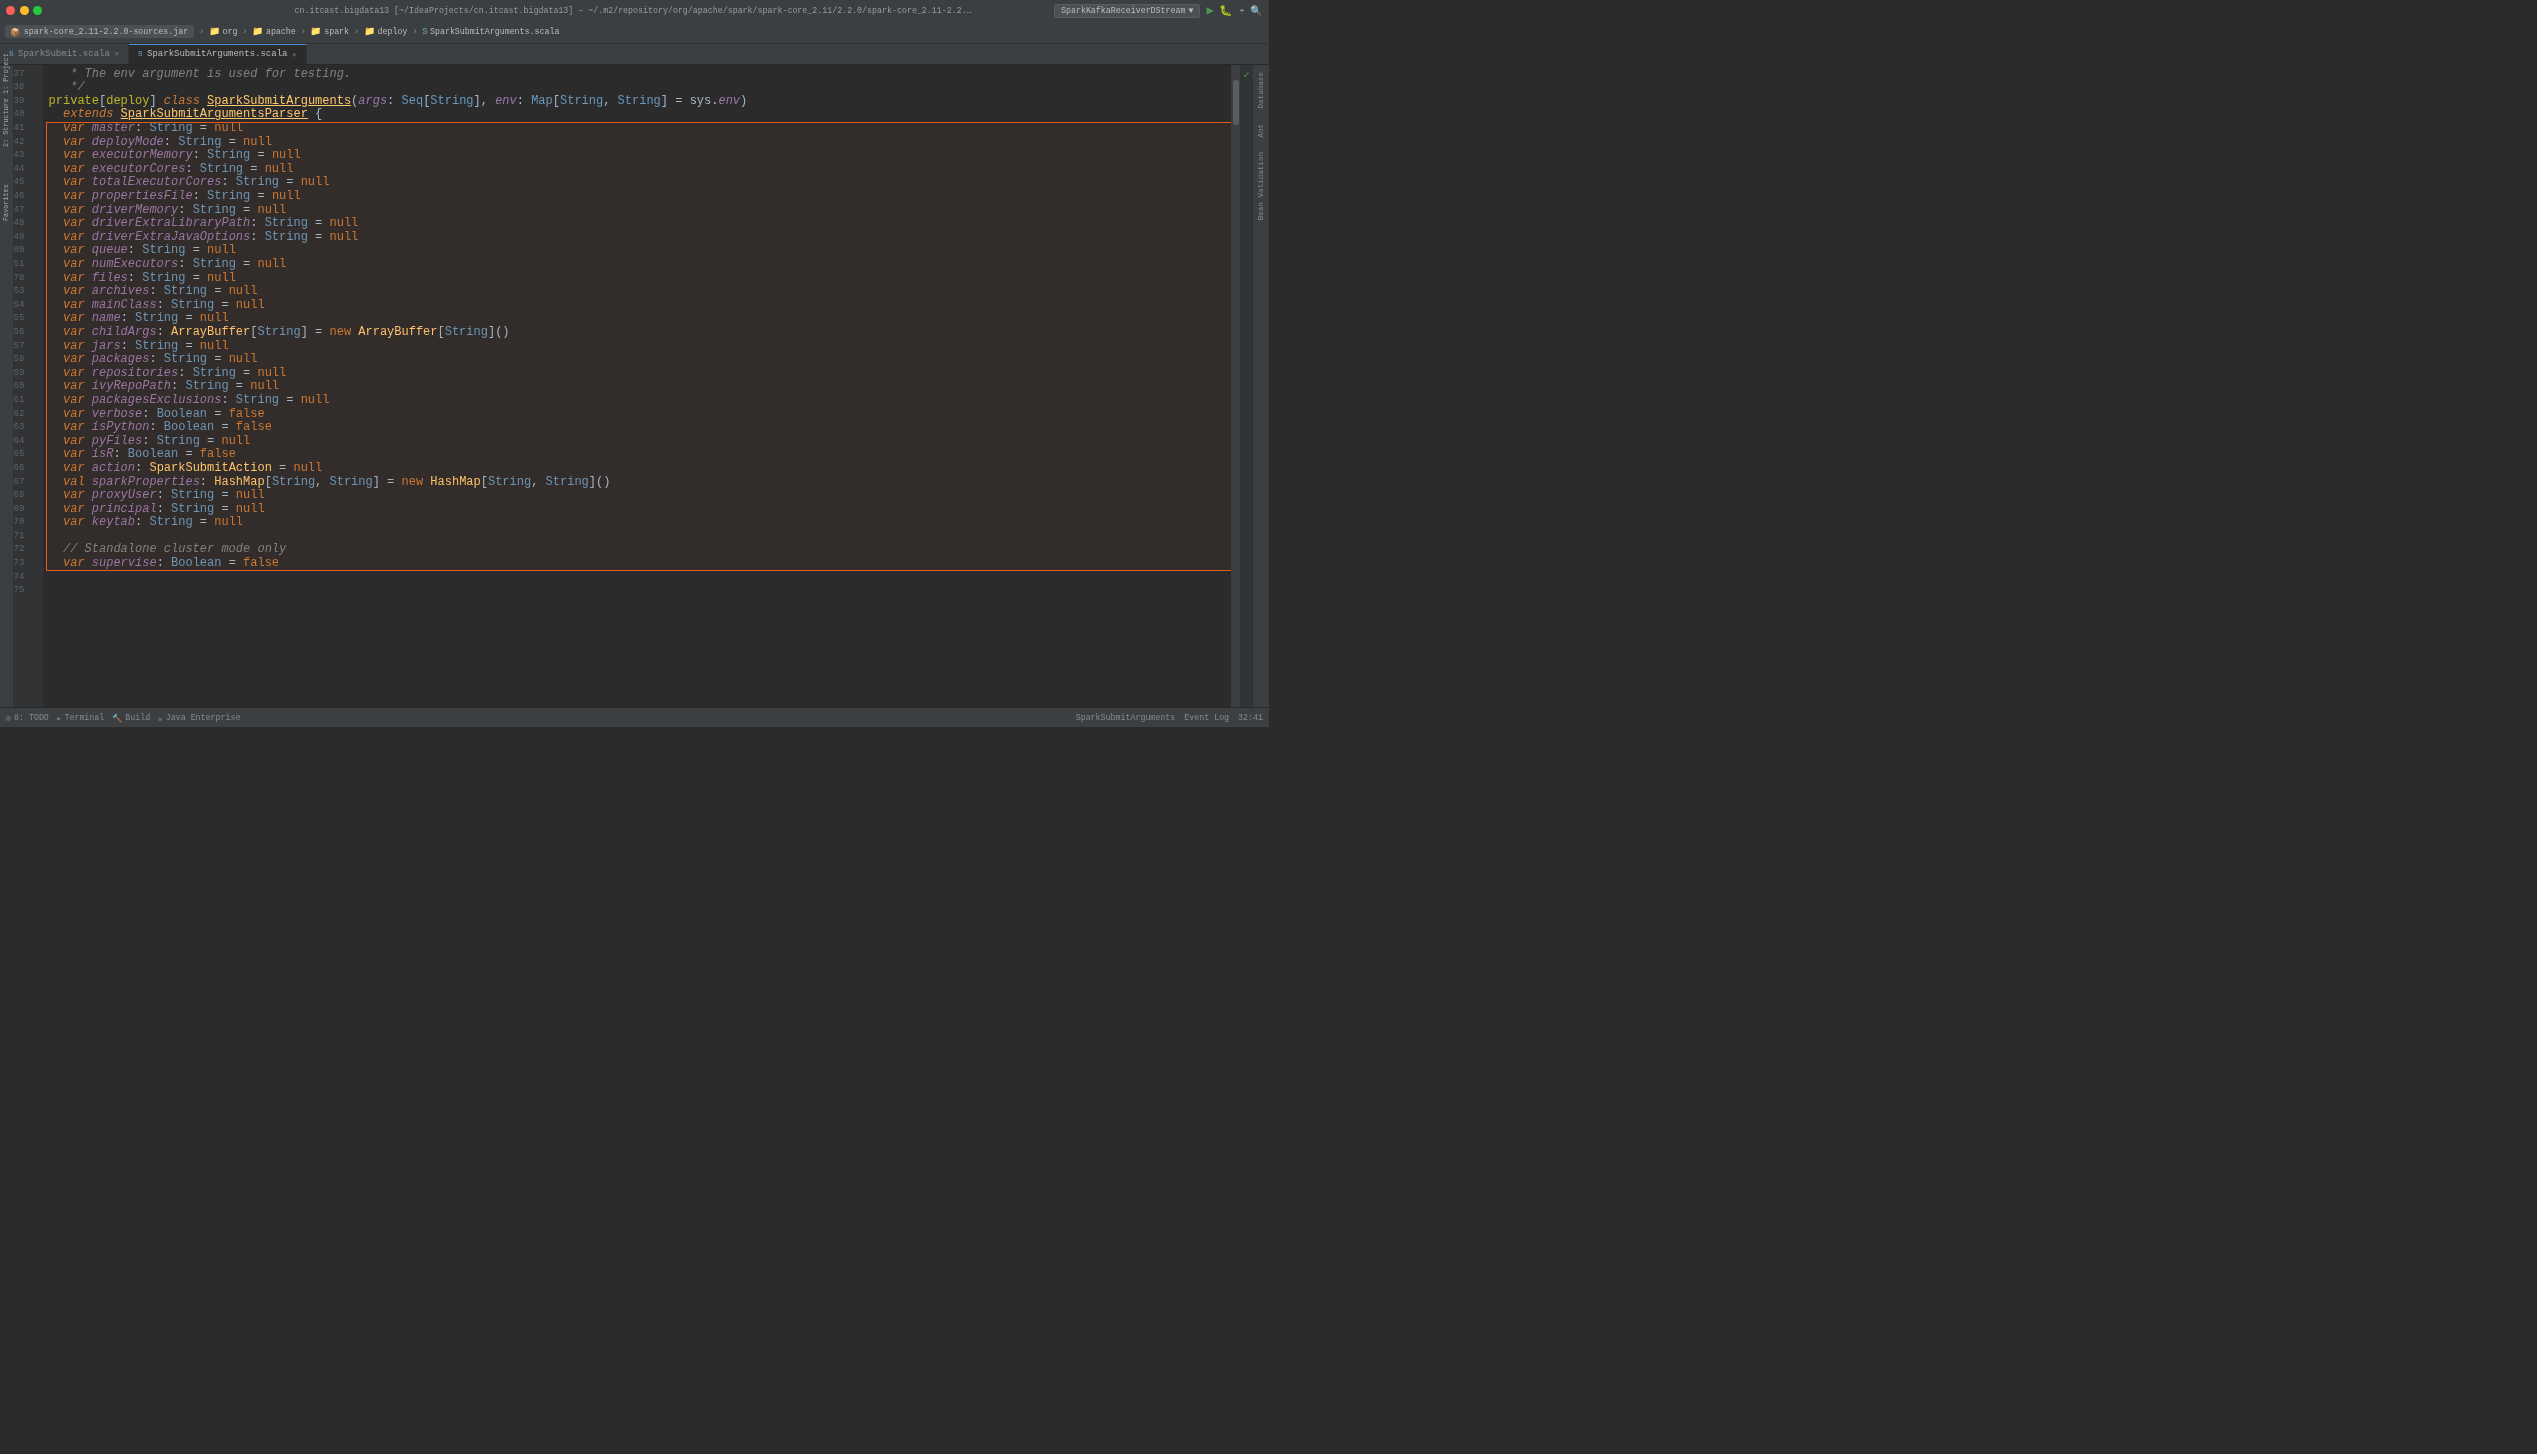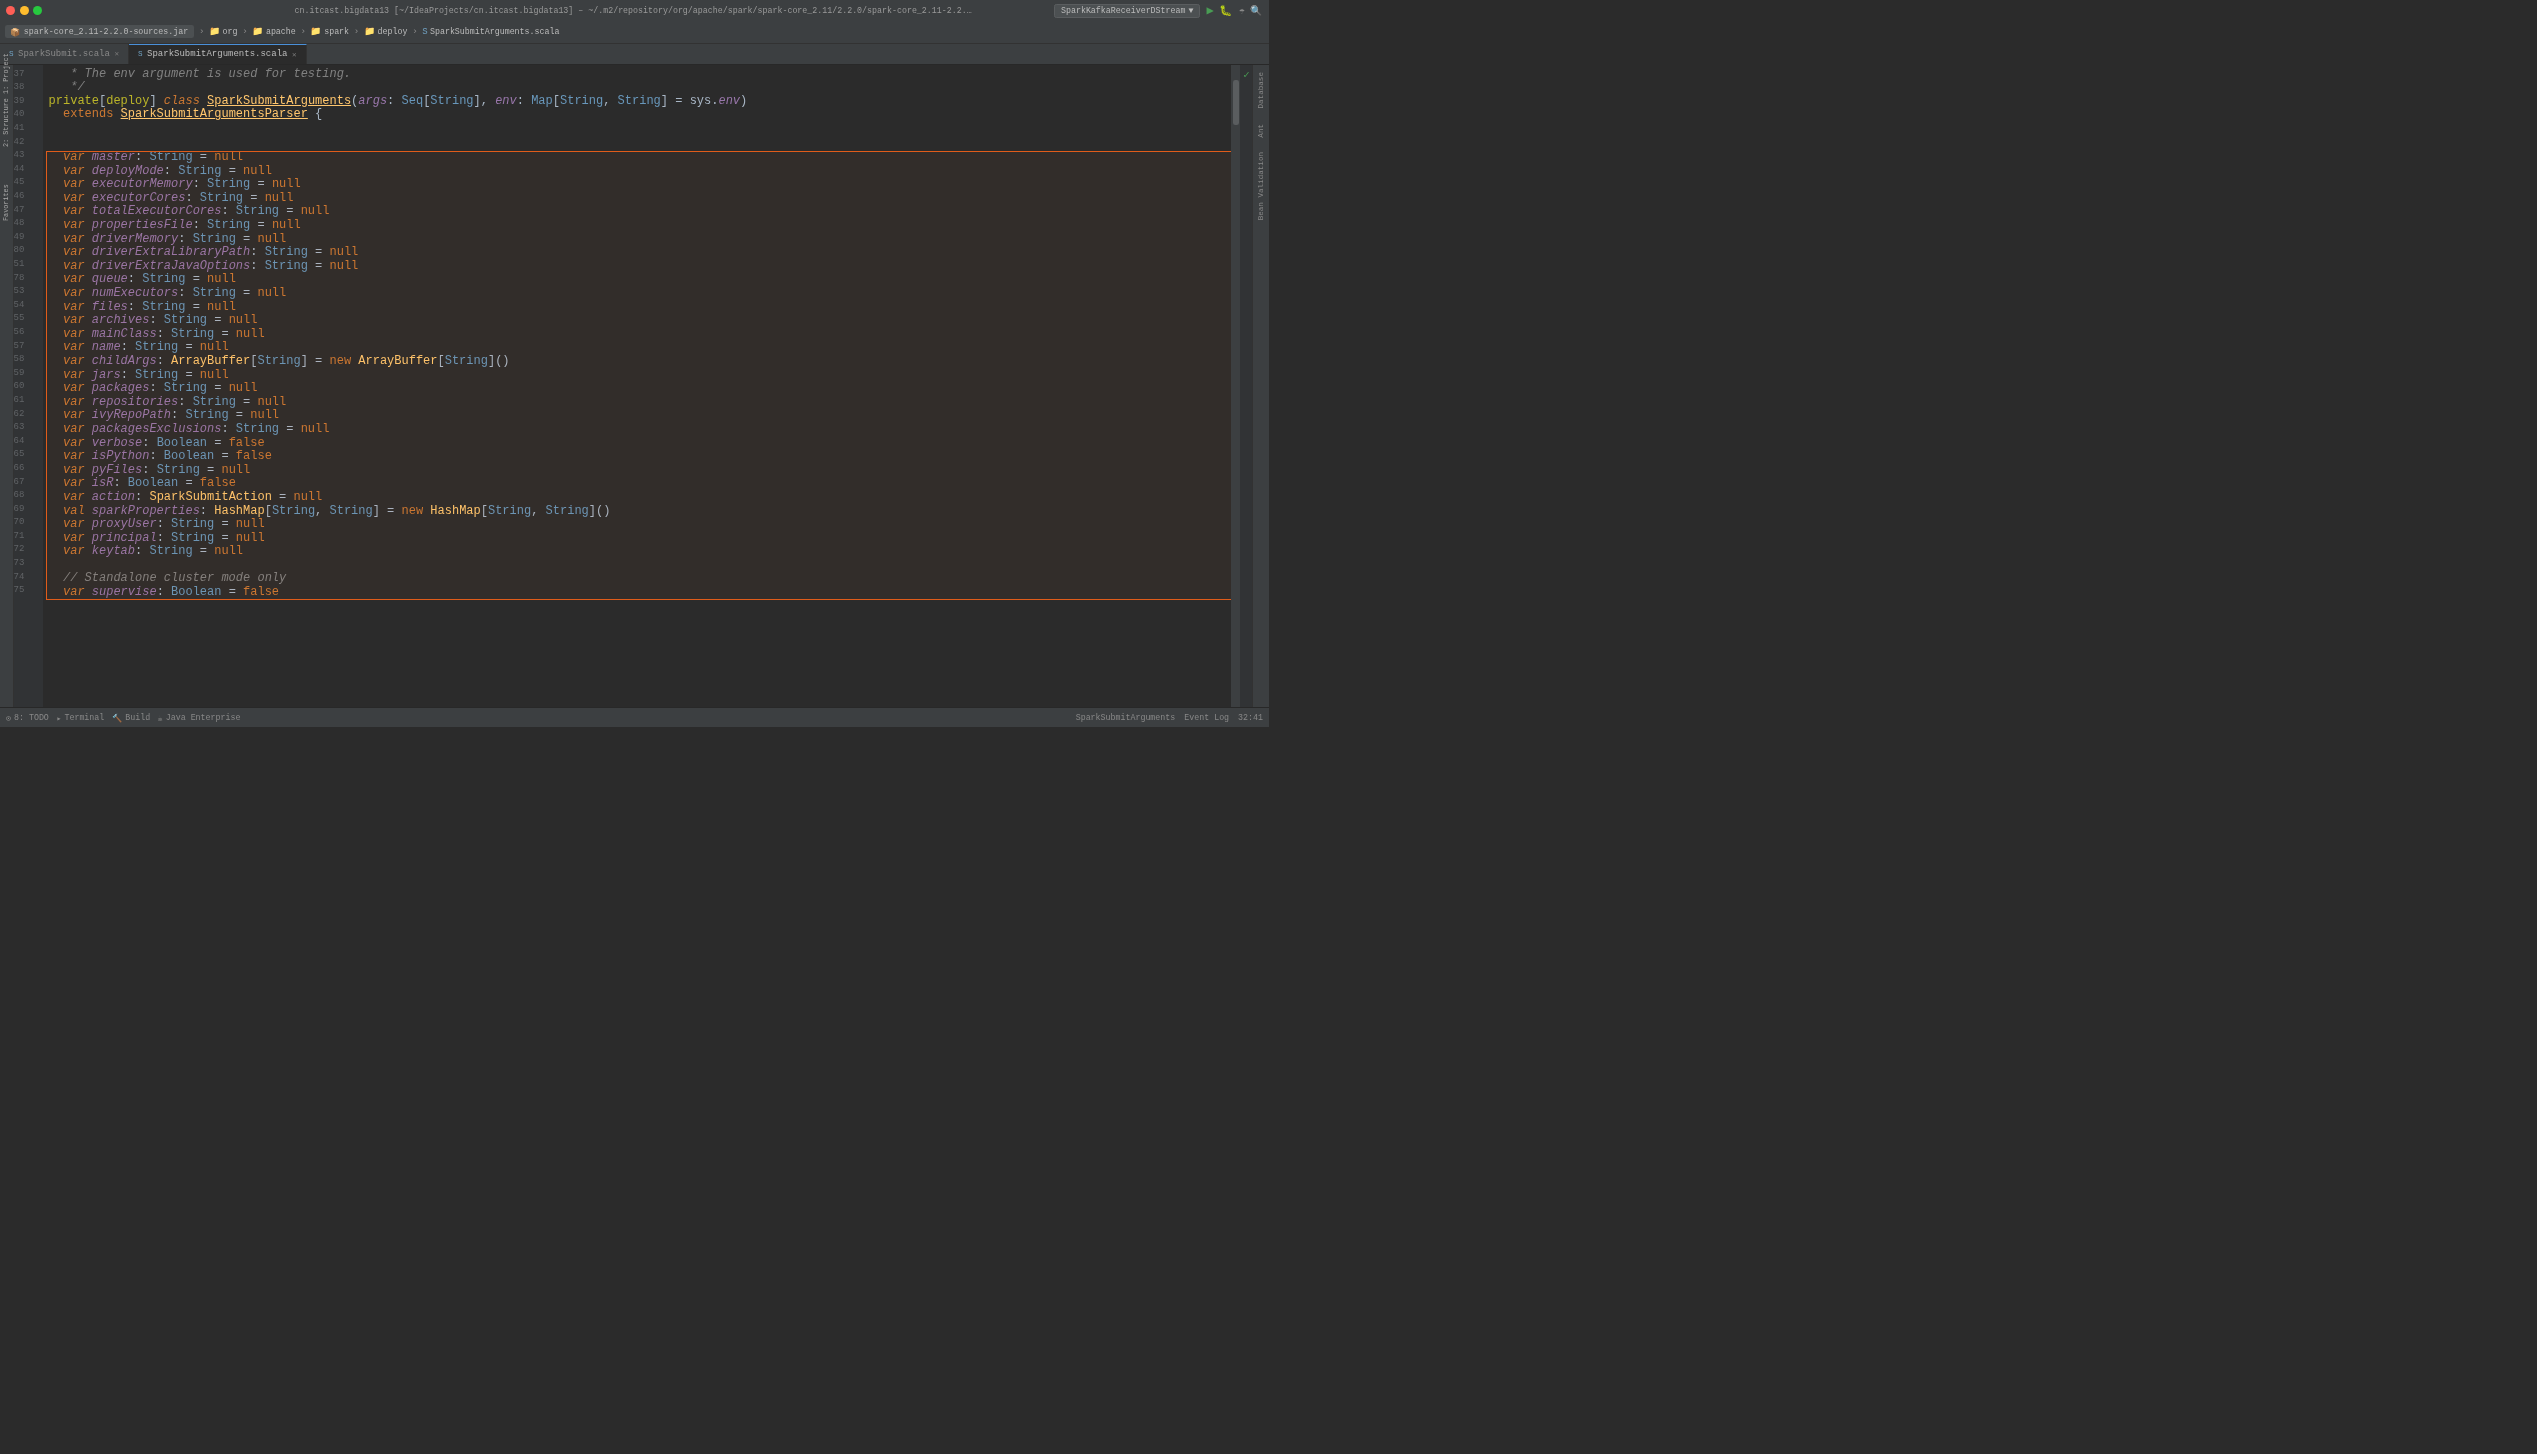--- a/index.html
+++ b/index.html
@@ -206,21 +206,21 @@
     }
 
     
     .kw { color: #cc7832; font-style: italic; } 
     .kw2 { color: #cc7832; } 
     .id { color: #9876aa; font-style: italic; } 
     .type { color: #6897bb; } 
     .cm { color: #808080; font-style: italic; } 
     .cls { color: #ffc66d; } 
     .ann { color: #bbb529; }
-    .extends-kw { color: #cc7832; }
+    .extends-kw { color: #cc7832; font-style: italic; }
     .normal { color: #a9b7c6; }
     .underline { text-decoration: underline; }
 
     .code-line {
       display: block;
       height: 13.6px;
       line-height: 13.6px;
       white-space: pre;
     }
 
@@ -378,21 +378,21 @@
     <div id="code-content" style="position:relative;">
 
       <div class="code-line"><span class="cm">   * The env argument is used for testing.</span></div>
 
       <div class="code-line"><span class="cm">   */</span></div>
 
       <div class="code-line"><span class="ann">private</span><span class="normal">[</span><span class="ann">deploy</span><span class="normal">] </span><span class="kw">class </span><span class="cls underline">SparkSubmitArguments</span><span class="normal">(</span><span class="id">args</span><span class="normal">: </span><span class="type">Seq</span><span class="normal">[</span><span class="type">String</span><span class="normal">], </span><span class="id">env</span><span class="normal">: </span><span class="type">Map</span><span class="normal">[</span><span class="type">String</span><span class="normal">, </span><span class="type">String</span><span class="normal">] = sys.</span><span class="id">env</span><span class="normal">)</span></div>
 
       <div class="code-line"><span class="normal">  </span><span class="extends-kw">extends </span><span class="cls underline">SparkSubmitArgumentsParser</span><span class="normal"> {</span></div>
 
-      <div style="position:relative;margin-top:29px;">
+      <div style="position:relative;">
         <div style="border: 1.5px solid #e05c1a; background: rgba(224,92,26,0.04); position:absolute; top:0; left:-3px; right:-15px; height: 449px; pointer-events:none; z-index:10;"></div>
 
         <div class="code-line"><span class="normal">  </span><span class="kw">var </span><span class="id">master</span><span class="normal">: </span><span class="type">String</span><span class="normal"> = </span><span class="kw2">null</span></div>
 
         <div class="code-line"><span class="normal">  </span><span class="kw">var </span><span class="id">deployMode</span><span class="normal">: </span><span class="type">String</span><span class="normal"> = </span><span class="kw2">null</span></div>
 
         <div class="code-line"><span class="normal">  </span><span class="kw">var </span><span class="id">executorMemory</span><span class="normal">: </span><span class="type">String</span><span class="normal"> = </span><span class="kw2">null</span></div>
 
         <div class="code-line"><span class="normal">  </span><span class="kw">var </span><span class="id">executorCores</span><span class="normal">: </span><span class="type">String</span><span class="normal"> = </span><span class="kw2">null</span></div>
 

